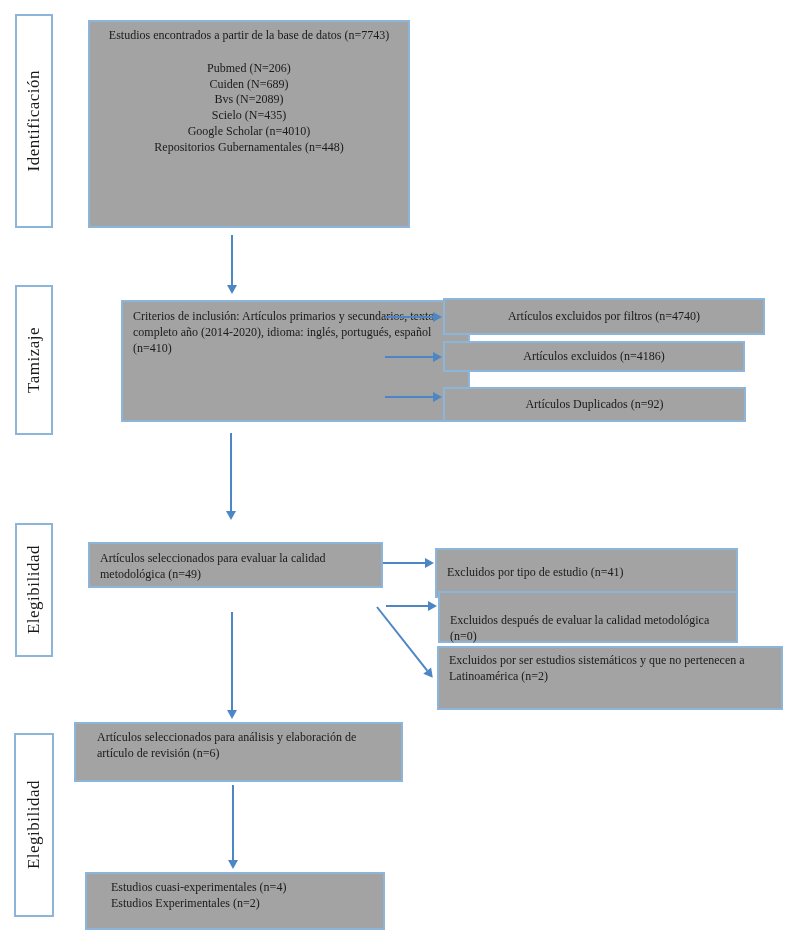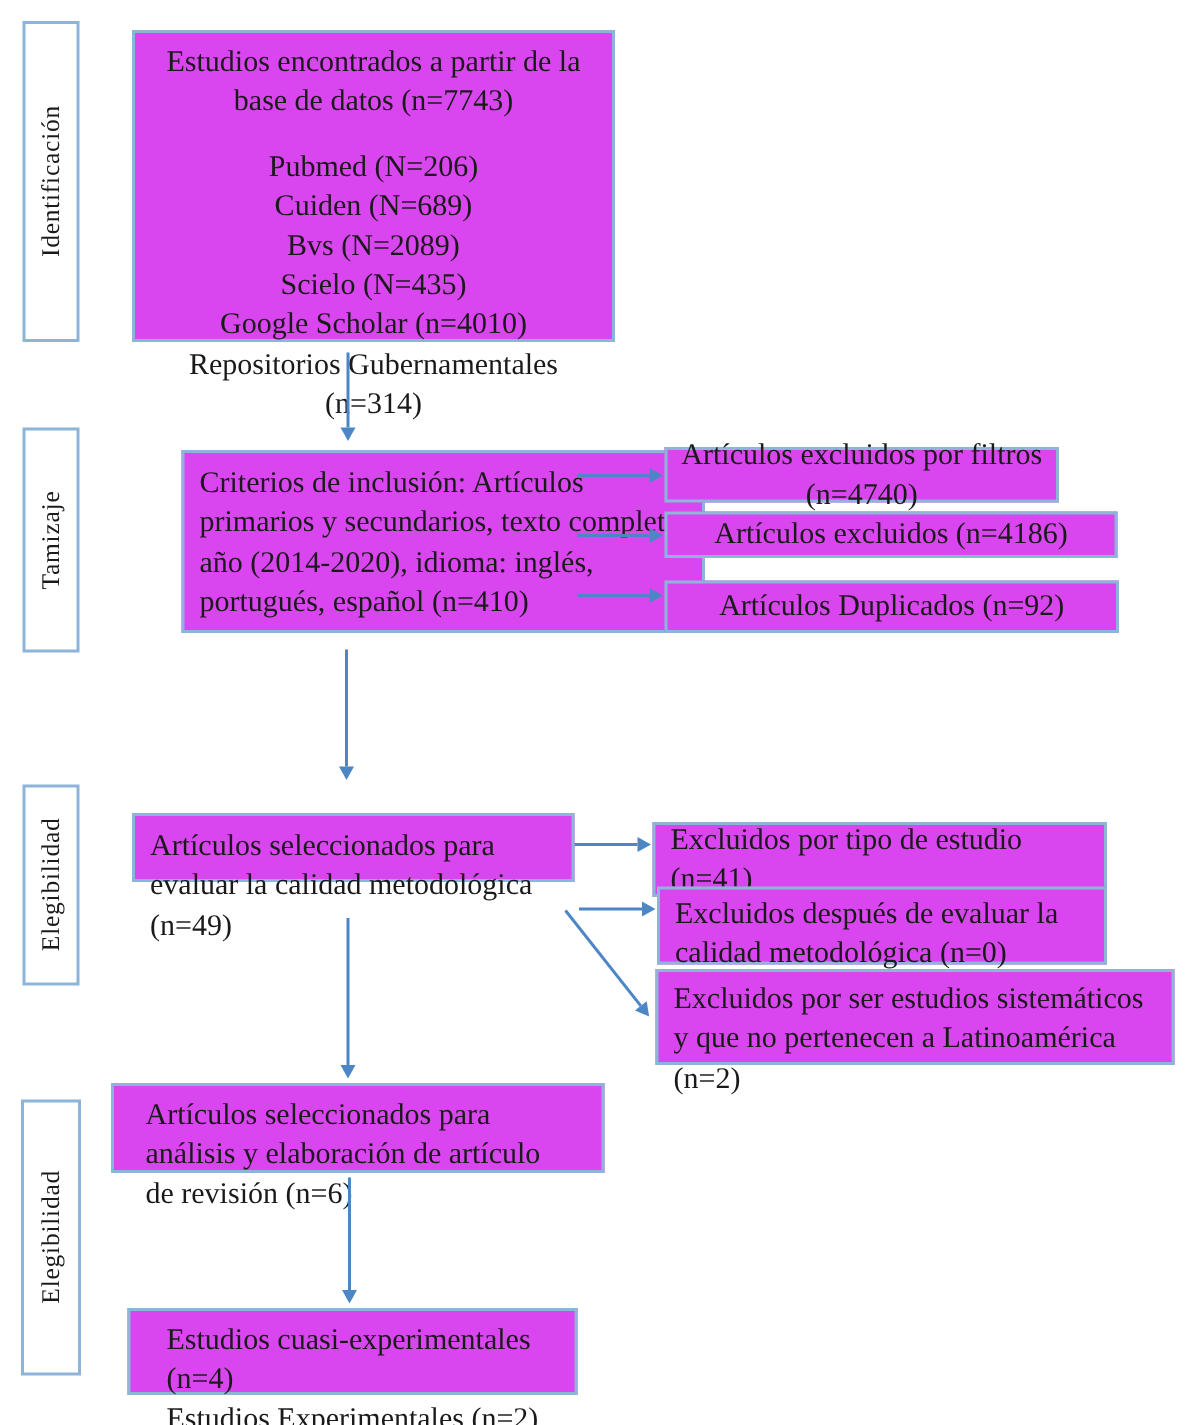--- a/index.html
+++ b/index.html
@@ -28,23 +28,23 @@
     writing-mode:vertical-rl;
     transform:rotate(180deg);
     font-size:17px;
     letter-spacing:0.5px;
     white-space:nowrap;
   }
   
   .box{
     position:absolute;
     border:2px solid var(--border);
-    background:#d946ef;
+    background:#a3a3a3;
     box-sizing:border-box;
-    font-size:20px;
+    font-size:12px;
     line-height:1.32;
   }
   .box.center{text-align:center;}
   .box.left{text-align:left;}
   .vcenter{display:flex;align-items:center;}
   .b1{padding:6px 8px 4px 8px;}
   .b1 .title{margin-bottom:17px;}
   .pad{padding:7px 10px;}
   
   .varrow{position:absolute;width:2px;background:var(--arrow);}
@@ -79,45 +79,45 @@
     <span>Elegibilidad</span>
   </div>
 
   <div class="box center b1" style="left:88px;top:20px;width:322px;height:208px;">
     <div class="title">Estudios encontrados a partir de la base de datos (n=7743)</div>
     <div>Pubmed (N=206)</div>
     <div>Cuiden (N=689)</div>
     <div>Bvs (N=2089)</div>
     <div>Scielo (N=435)</div>
     <div>Google Scholar (n=4010)</div>
-    <div>Repositorios Gubernamentales (n=314)</div>
+    <div>Repositorios Gubernamentales (n=448)</div>
   </div>
 
   <div class="box left pad" style="left:83px;top:300px;width:349px;height:122px;margin-left:38px;">
     <div>Criterios de inclusión: Artículos primarios y secundarios, texto completo año (2014-2020), idioma: inglés, portugués, español (n=410)</div>
   </div>
 
-  <div class="box center vcenter" style="left:443px;top:298px;width:263px;height:37px;">
+  <div class="box center vcenter" style="left:443px;top:298px;width:322px;height:37px;justify-content:center;">
     <div>Artículos excluidos por filtros (n=4740)</div>
   </div>
   <div class="box center vcenter" style="left:443px;top:341px;width:302px;height:31px;justify-content:center;">
     <div>Artículos excluidos (n=4186)</div>
   </div>
   <div class="box center vcenter" style="left:443px;top:387px;width:303px;height:35px;justify-content:center;">
     <div>Artículos Duplicados (n=92)</div>
   </div>
 
   <div class="box left pad" style="left:88px;top:542px;width:295px;height:46px;">
     <div>Artículos seleccionados para evaluar la calidad metodológica (n=49)</div>
   </div>
 
   <div class="box left vcenter" style="left:435px;top:548px;width:303px;height:50px;padding-left:10px;">
     <div>Excluidos por tipo de estudio (n=41)</div>
   </div>
-  <div class="box left" style="left:438px;top:591px;width:300px;height:52px;padding:3px 10px;">
+  <div class="box left" style="left:438px;top:591px;width:300px;height:52px;padding:20px 10px;">
     <div>Excluidos después de evaluar la calidad metodológica (n=0)</div>
   </div>
   <div class="box left" style="left:437px;top:646px;width:346px;height:64px;padding:5px 10px;">
     <div>Excluidos por ser estudios sistemáticos y que no pertenecen a Latinoamérica (n=2)</div>
   </div>
 
   <div class="box left" style="left:74px;top:722px;width:329px;height:60px;padding:6px 21px;">
     <div>Artículos seleccionados para análisis y elaboración de artículo de revisión (n=6)</div>
   </div>
 

